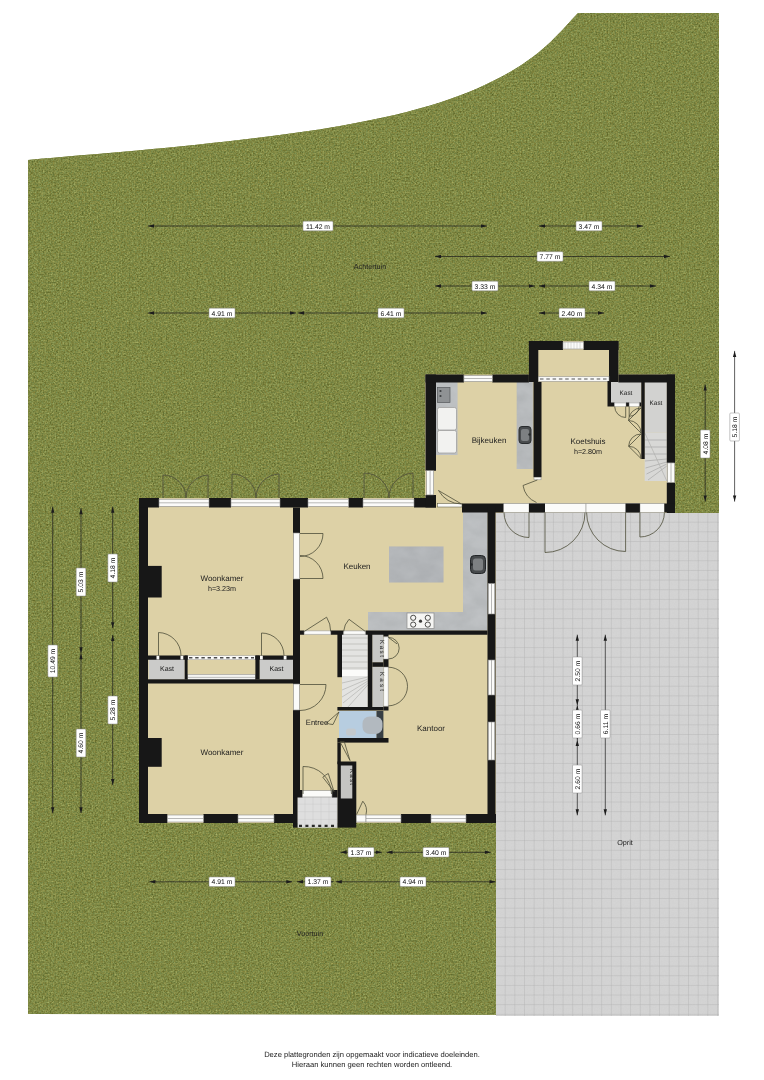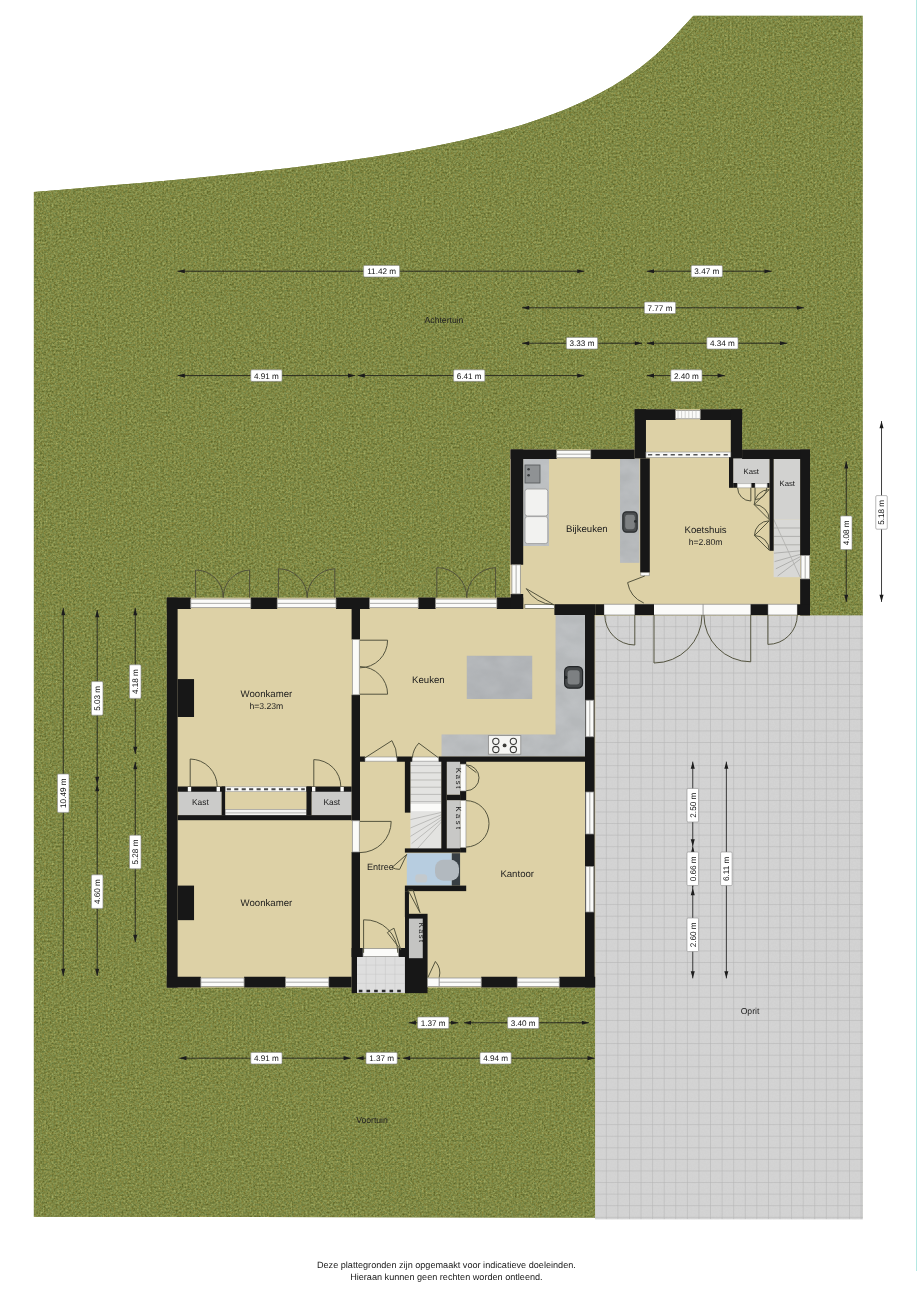--- a/index.html
+++ b/index.html
@@ -1,16 +1,16 @@
 <!DOCTYPE html>
 <html><head>
 <meta charset="utf-8">
 <style>
 html,body{margin:0;padding:0;background:#fff;}
-#page{position:relative;width:764px;height:1080px;background:#14b8a6;overflow:hidden;
+#page{position:relative;width:764px;height:1080px;background:#5eead4;overflow:hidden;
 font-family:"Liberation Sans",sans-serif;-webkit-font-smoothing:antialiased;}
 text{text-rendering:geometricPrecision;-webkit-font-smoothing:antialiased;}
 svg{display:block;}
 </style>
 </head>
 <body>
 <div id="page">
 <svg width="764" height="1080" viewBox="0 0 764 1080">
 <defs>
 <clipPath id="clipLand">

